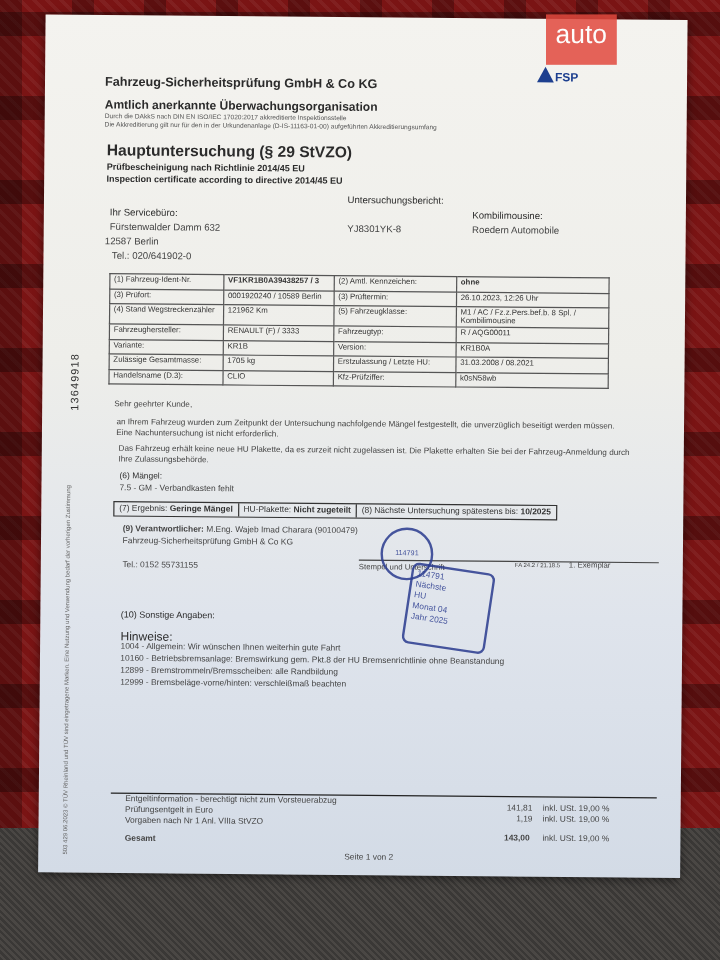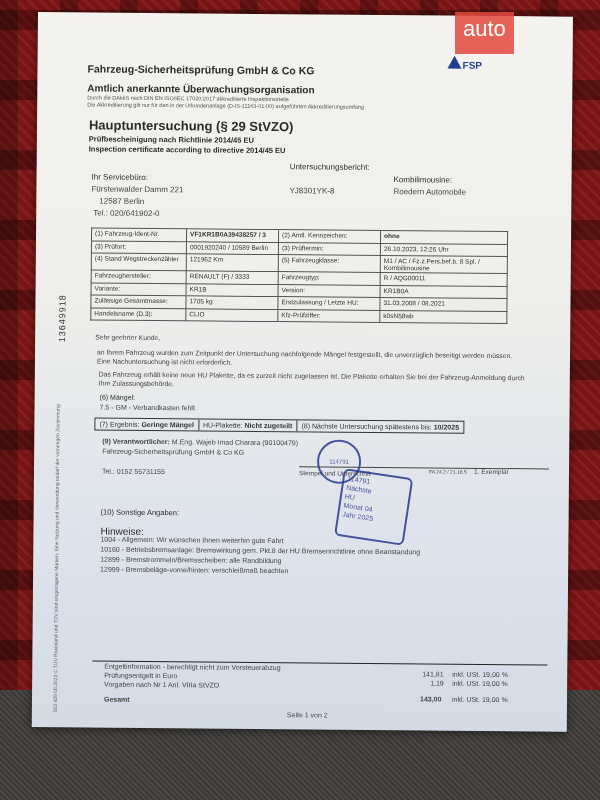--- a/index.html
+++ b/index.html
@@ -62,22 +62,22 @@
   <div class="abs h-company">Fahrzeug-Sicherheitsprüfung GmbH &amp; Co KG</div>
   <div class="abs h-org">Amtlich anerkannte Überwachungsorganisation</div>
   <div class="abs h-small" style="top:82px">Durch die DAkkS nach DIN EN ISO/IEC 17020:2017 akkreditierte Inspektionsstelle</div>
   <div class="abs h-small" style="top:89px">Die Akkreditierung gilt nur für den in der Urkundenanlage (D-IS-11163-01-00) aufgeführten Akkreditierungsumfang</div>
 
   <div class="abs h-title">Hauptuntersuchung (§ 29 StVZO)</div>
   <div class="abs h-sub" style="top:122px">Prüfbescheinigung nach Richtlinie 2014/45 EU</div>
   <div class="abs h-sub" style="top:132px">Inspection certificate according to directive 2014/45 EU</div>
 
   <div class="abs lbl-b" style="left:55px;top:160px">Ihr Servicebüro:</div>
-  <div class="abs txt" style="left:55px;top:172px">Fürstenwalder Damm 221</div>
-  <div class="abs txt" style="left:63px;top:184px">12587 Berlin</div>
+  <div class="abs txt" style="left:55px;top:172px">Fürstenwalder Damm 632</div>
+  <div class="abs txt" style="left:51px;top:184px">12587 Berlin</div>
   <div class="abs txt" style="left:57px;top:196px">Tel.: 020/641902-0</div>
 
   <div class="abs lbl-b" style="left:253px;top:148px">Untersuchungsbericht:</div>
   <div class="abs txt" style="left:253px;top:172px">YJ8301YK-8</div>
   <div class="abs lbl-b" style="left:357px;top:160px">Kombilimousine:</div>
   <div class="abs txt" style="left:357px;top:172px">Roedern Automobile</div>
 
   <table class="data">
     <tbody>
         <tr>

